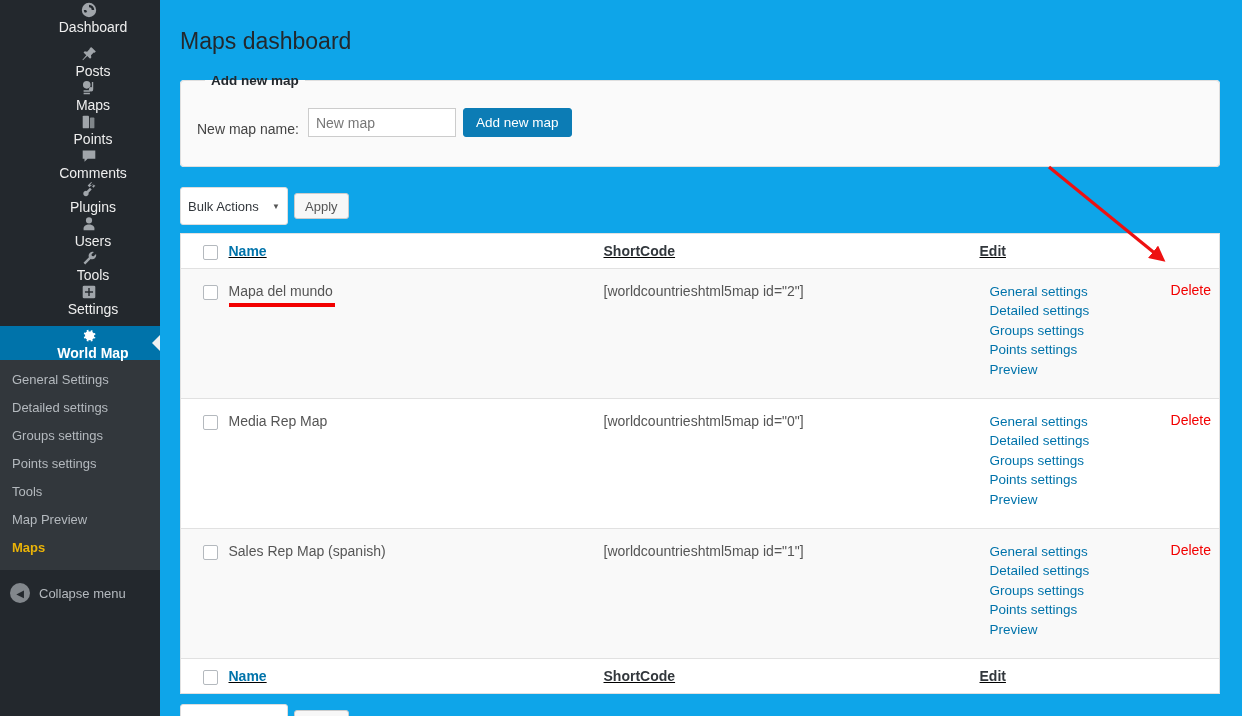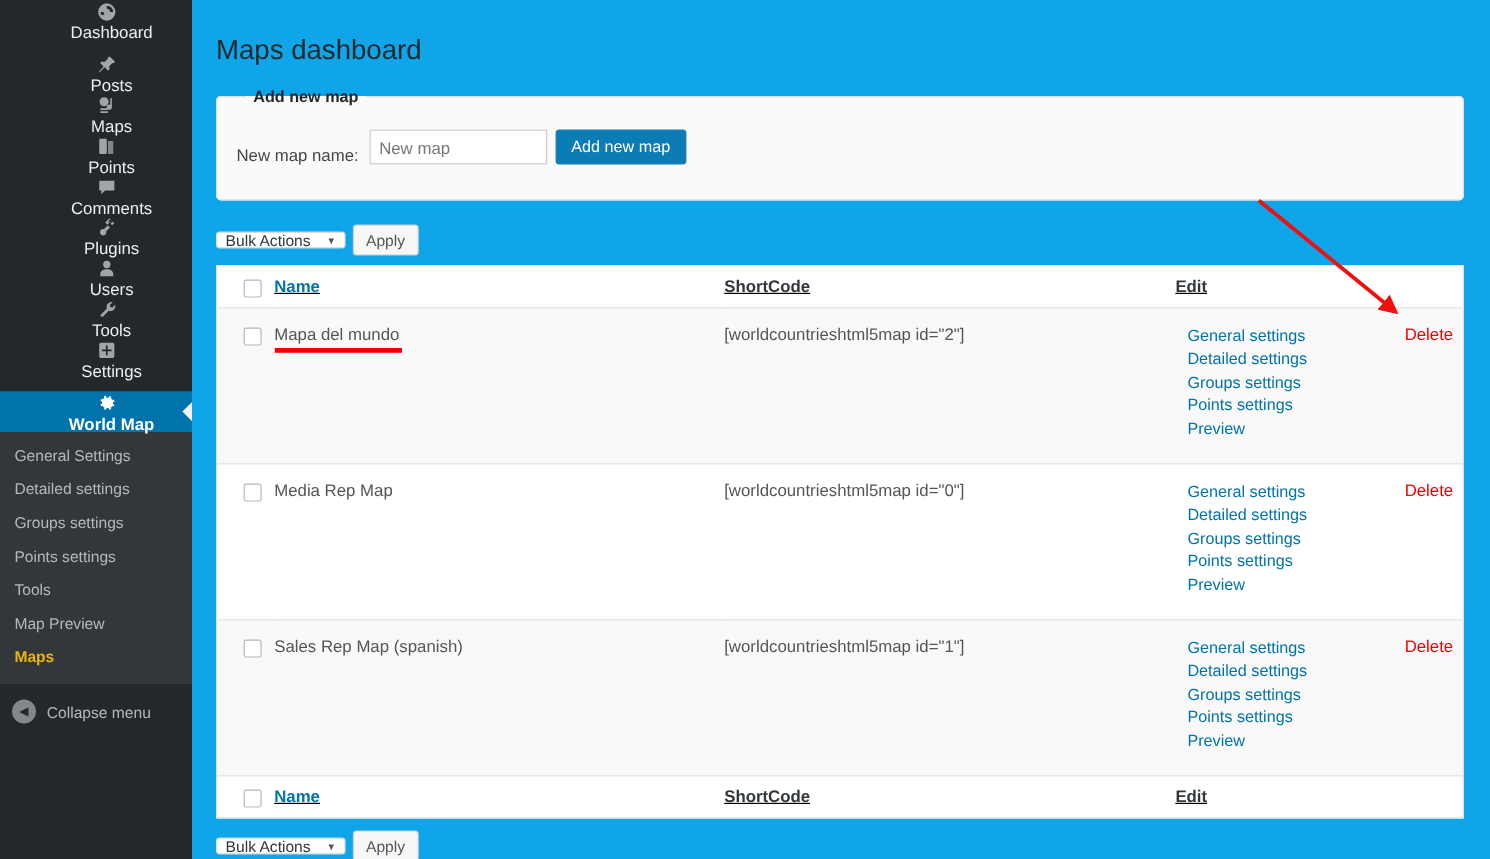--- a/index.html
+++ b/index.html
@@ -100,21 +100,21 @@
     color: #fff; font-size: 13.5px;
     height: 29px; padding: 0 12px;
     border-radius: 3px; margin-left: 7px;
     cursor: pointer; font-family: inherit;
   }
 
   
   .bulk-bar { display: flex; align-items: center; margin-top: 20px; }
   .bulk-bar.bottom { margin-top: 10px; }
   .select-box {
-    height: 14px; min-width: 108px;
+    height: 38px; min-width: 108px;
     border: 1px solid #ddd; background: #fff;
     font-size: 13px; color: #32373c;
     display: flex; align-items: center; justify-content: space-between;
     padding: 0 7px; border-radius: 3px; cursor: pointer;
   }
   .select-box .caret { font-size: 8px; margin-left: 8px; color: #555; }
   .btn-secondary {
     height: 26px; margin-left: 6px; padding: 0 10px;
     background: #f7f7f7; border: 1px solid #ccc;
     border-radius: 3px; font-size: 13px; color: #555;

